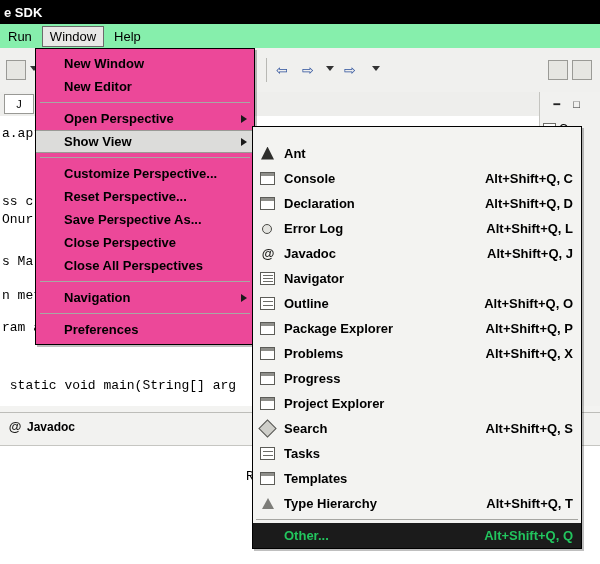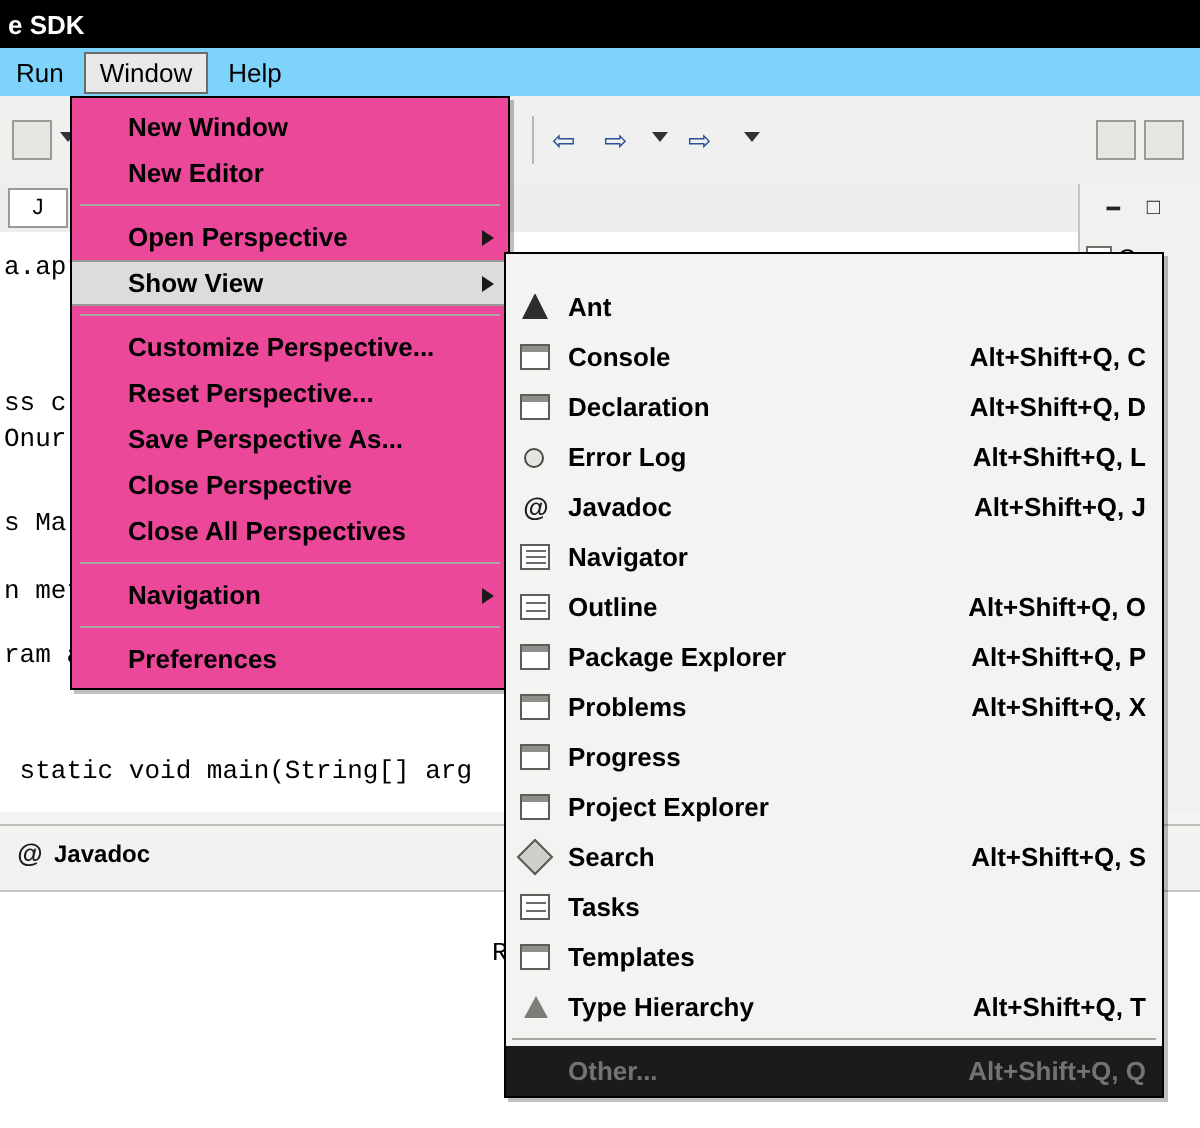--- a/index.html
+++ b/index.html
@@ -37,21 +37,21 @@
     align-items: center;
     padding-left: 4px;
     box-sizing: border-box;
   }
 
   
   .menubar {
     position: absolute;
     left: 0; top: 24px;
     width: 600px; height: 24px;
-    background: #7dd3fc;
+    background: #86efac;
     border-bottom: 1px solid #c8c8c4;
     display: flex;
     align-items: center;
     font-size: 13px;
     text-align: right;
   }
   .menubar .mi {
     padding: 2px 8px;
     margin-right: 2px;
     line-height: 17px;
@@ -312,21 +312,21 @@
     font-weight: bold;
     font-size: 13px;
   }
   .sv-sep {
     height: 1px;
     background: #a6a6a2;
     margin: 3px 3px;
   }
   .sv-row.sel {
     background: #1b1b1b;
-    color: #737373;
+    color: #22c55e;
   }
 
   
   .ic-box {
     position: absolute;
     left: 1px; top: 2px;
     width: 15px; height: 13px;
     border: 1px solid #5c5c58;
     background: #ffffff;
     box-sizing: border-box;

